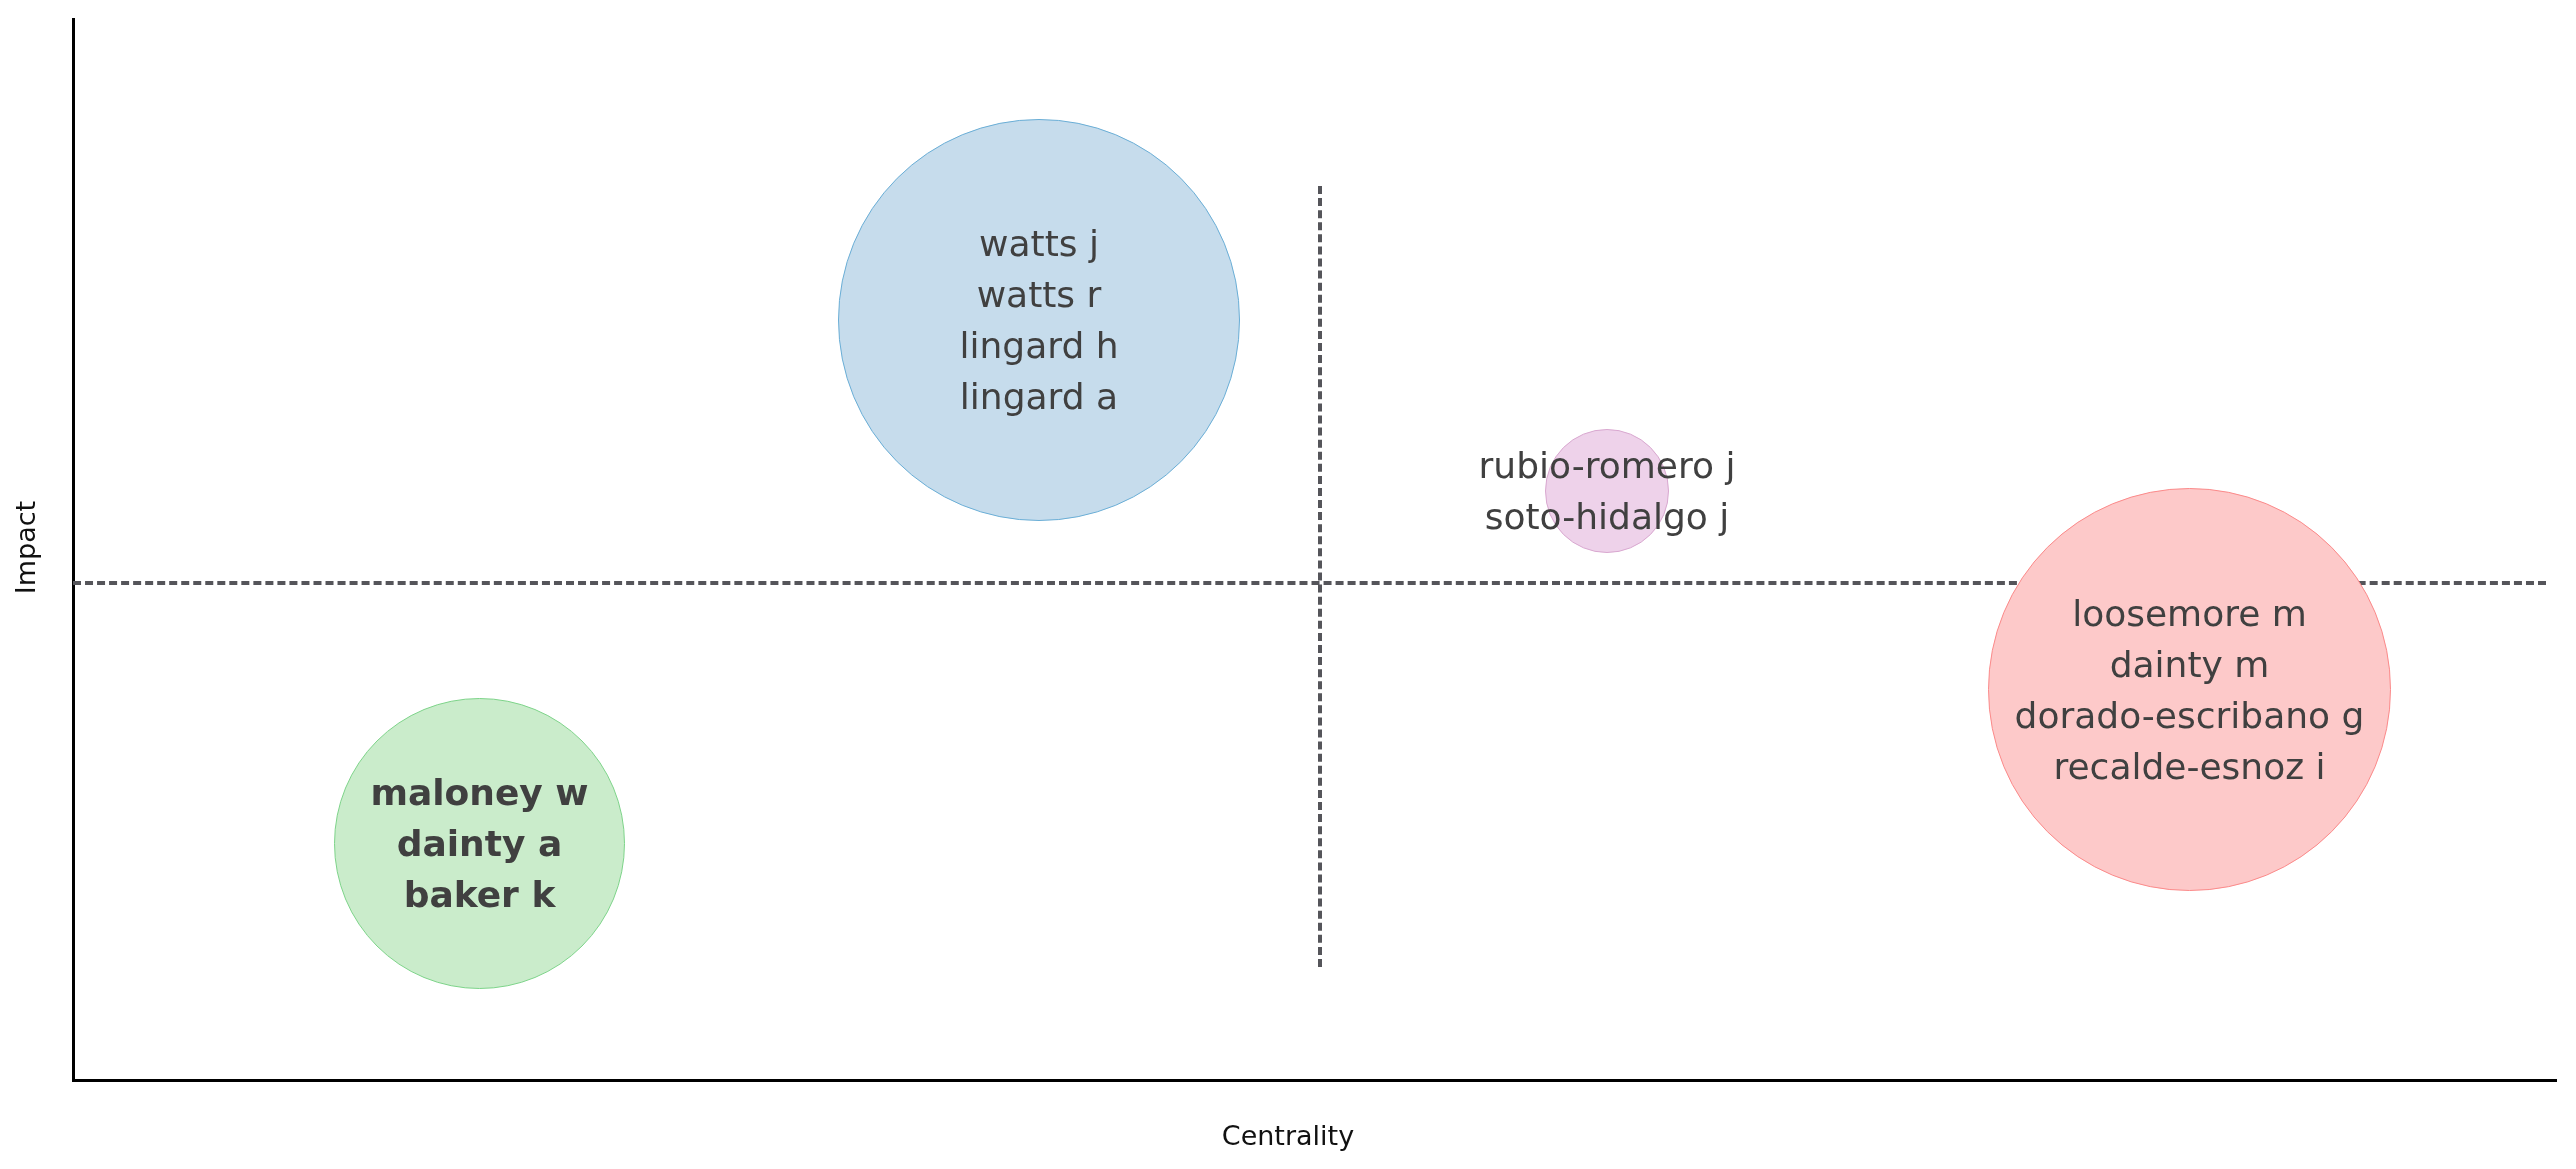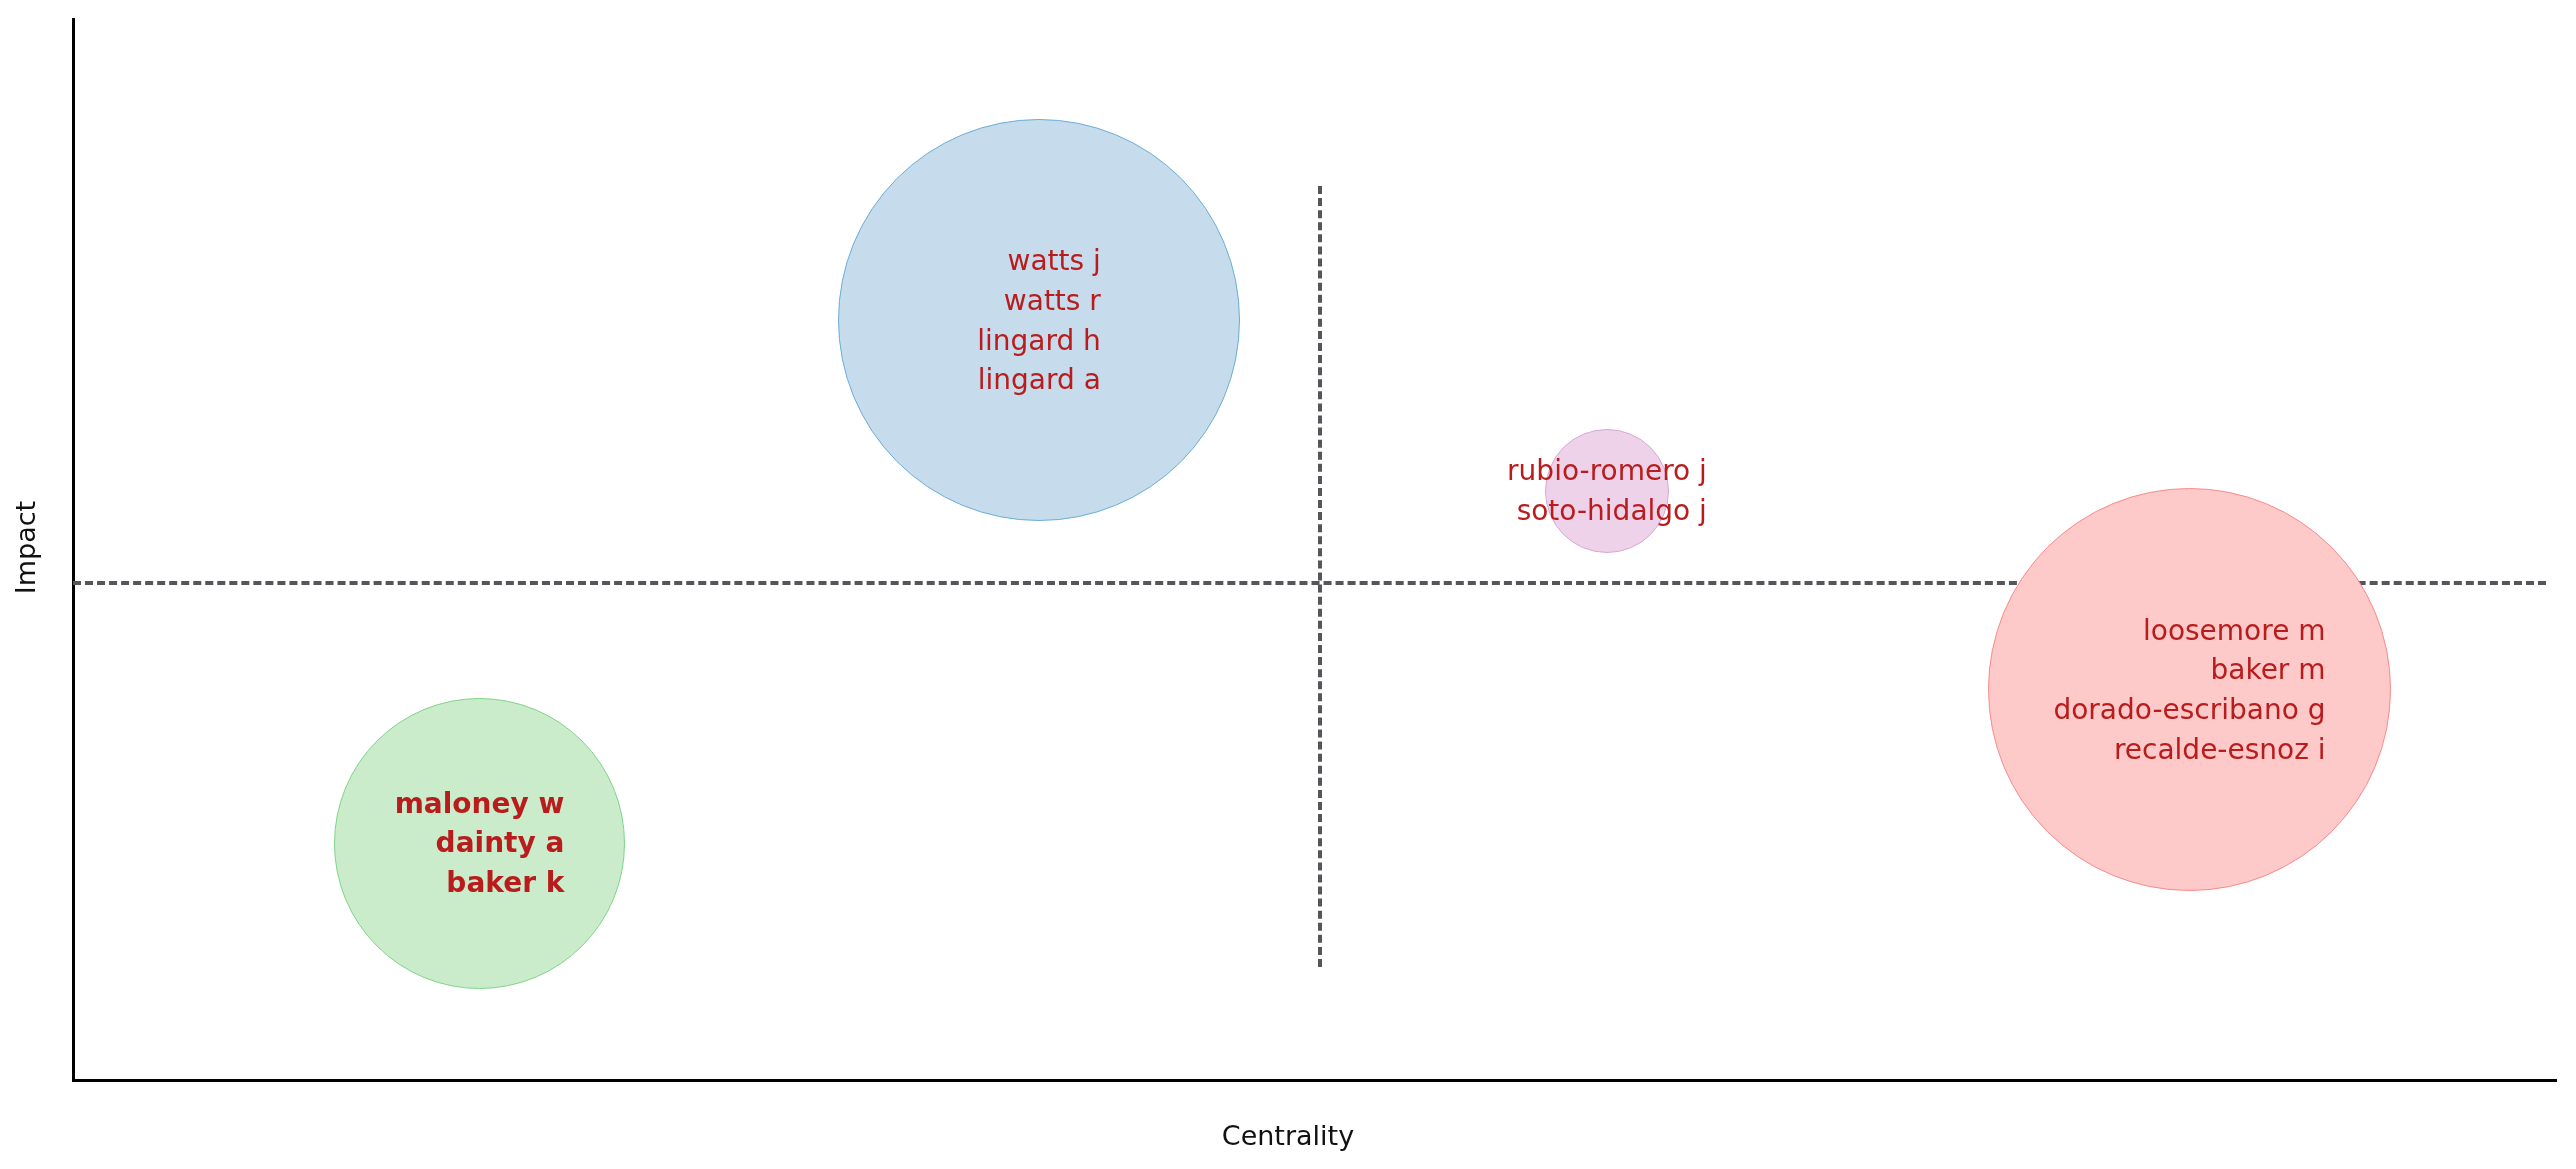--- a/index.html
+++ b/index.html
@@ -82,23 +82,23 @@
   .bubble {
     position: absolute;
     border-radius: 50%;
     box-sizing: border-box;
   }
   .bubble-label {
     position: absolute;
     left: 50%;
     top: 50%;
     transform: translate(-50%, -50%);
-    text-align: right;
-    color: #b91c1c;
-    font-size: 28px;
+    text-align: center;
+    color: #404040;
+    font-size: 36px;
     line-height: 1.42;
     white-space: nowrap;
     pointer-events: none;
   }
   .bubble-label > span { display: block; }
 </style>
 </head>
 <body>
 
 <div id="stage">
@@ -125,21 +125,21 @@
       <span>watts r</span>
       <span>lingard h</span>
       <span>lingard a</span>
     </div>
   </div>
 
   <div class="bubble" style="left:1988px; top:488px; width:403px; height:403px;
               background:#fdc9c9; border:1.9px solid #fb8a8a;">
     <div class="bubble-label">
       <span>loosemore m</span>
-      <span>baker m</span>
+      <span>dainty m</span>
       <span>dorado-escribano g</span>
       <span>recalde-esnoz i</span>
     </div>
   </div>
 
   <div class="bubble" style="left:1545px; top:429px; width:124px; height:124px;
               background:#eed2ea; border:1.9px solid #d9a8d0;">
     <div class="bubble-label">
       <span>rubio-romero j</span>
       <span>soto-hidalgo j</span>

